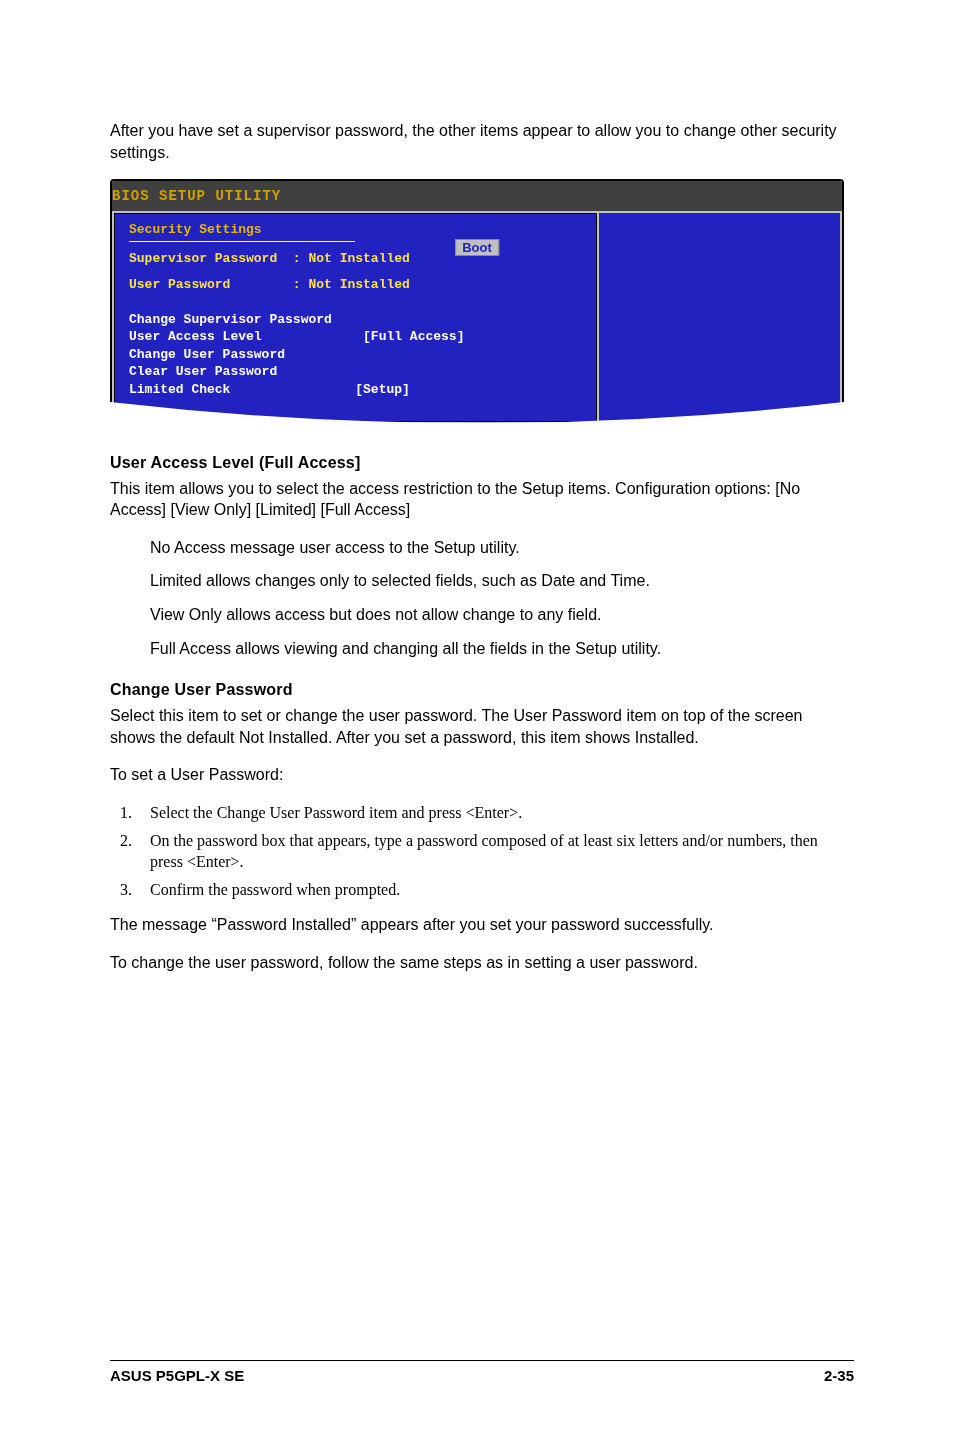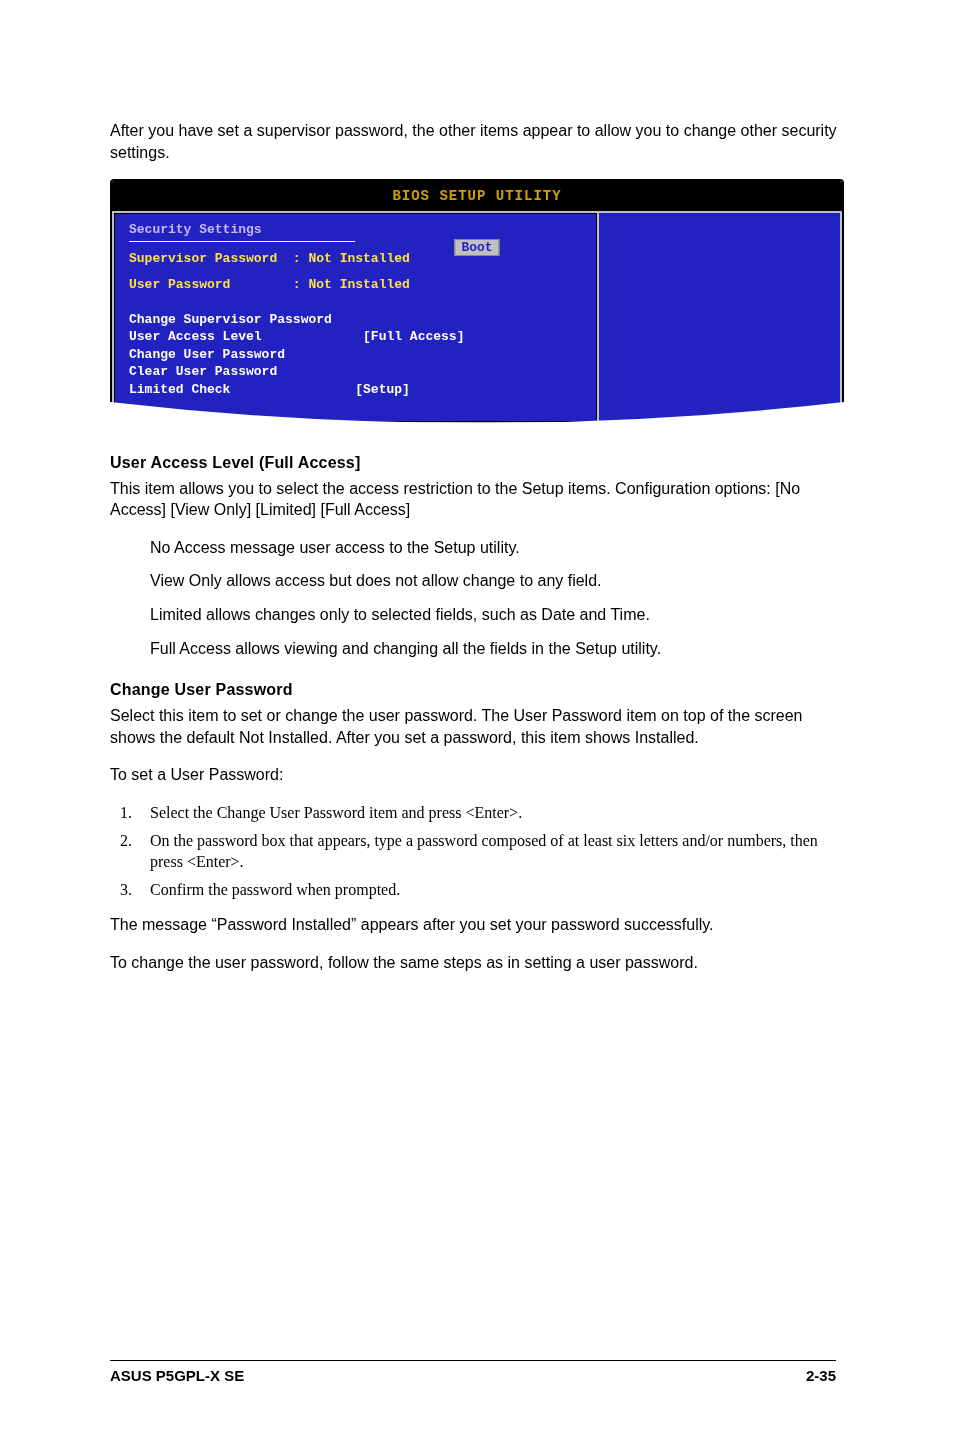--- a/index.html
+++ b/index.html
@@ -23,42 +23,42 @@
   }
   .bios-window {
     margin-top: 14px;
     margin-bottom: 28px;
     border: 2px solid #000;
     border-radius: 4px 4px 0 0;
     overflow: hidden;
     position: relative;
   }
   .bios-title-row {
-    background: #000000;
+    background: #404040;
     height: 30px;
     display: flex;
-    justify-content: center;
+    justify-content: flex-start;
     align-items: center;
     position: relative;
   }
   .bios-title {
     font-family: "Courier New", monospace;
     font-weight: bold;
     color: #d0a000;
     font-size: 14px;
     letter-spacing: 1px;
   }
   .bios-tab {
     position: absolute;
     left: 50%;
     transform: translateX(-50%);
     top: 28px;
     background: #c0c0c0;
     color: #2222c0;
-    font-family: Liberation Mono, monospace;
+    font-family: Liberation Sans, sans-serif;
     font-weight: bold;
     font-size: 13px;
     padding: 0 6px;
     border: 1px solid #888;
   }
   .bios-body-row {
     display: flex;
     background: #c0c0c0;
   }
   .bios-left {
@@ -71,21 +71,21 @@
     font-family: "Courier New", monospace;
     font-weight: bold;
     font-size: 13px;
   }
   .bios-right {
     flex: 1;
     background: #2222c0;
     margin: 2px 2px 2px 0;
   }
   .bios-section-title {
-    color: #c4b5fd;
+    color: #eab308;
     margin-bottom: 4px;
   }
   .bios-hr {
     border: none;
     border-top: 1px solid #fff;
     margin: 2px 0 6px 0;
     width: 50%;
   }
   .bios-line {
     white-space: pre;
@@ -125,21 +125,21 @@
     font-family: Liberation Serif, serif;
   }
   ol.steps li {
     padding-left: 14px;
     margin-bottom: 6px;
     line-height: 1.35;
   }
   .footer {
     position: absolute;
     left: 110px;
-    right: 118px;
+    right: 100px;
     bottom: 54px;
   }
   .footer-line {
     border: none;
     border-top: 1px solid #000;
     margin: 0 0 6px 0;
   }
   .footer-row {
     display: flex;
     justify-content: space-between;
@@ -183,22 +183,22 @@
         <path d="M0,0 Q50,14 100,0 L100,10 L0,10 Z" fill="#ffffff"></path>
       </svg>
     </div>
   </div>
 
   <h2 class="sect">User Access Level (Full Access]</h2>
   <p class="para">This item allows you to select the access restriction to the Setup items. Configuration options: [No Access] [View Only] [Limited] [Full Access]</p>
 
   <div class="indent-block">
     <p class="indent-para">No Access message user access to the Setup utility.</p>
+    <p class="indent-para">Limited allows changes only to selected fields, such as Date and Time.</p>
     <p class="indent-para">View Only allows access but does not allow change to any field.</p>
-    <p class="indent-para">Limited allows changes only to selected fields, such as Date and Time.</p>
     <p class="indent-para">Full Access allows viewing and changing all the fields in the Setup utility.</p>
   </div>
 
   <h2 class="sect">Change User Password</h2>
   <p class="para">Select this item to set or change the user password. The User Password item on top of the screen shows the default Not Installed. After you set a password, this item shows Installed.</p>
   <p class="para">To set a User Password:</p>
 
   <ol class="steps">
     <li>Select the Change User Password item and press &lt;Enter&gt;.</li>
     <li>On the password box that appears, type a password composed of at least six letters and/or numbers, then press &lt;Enter&gt;.</li>

